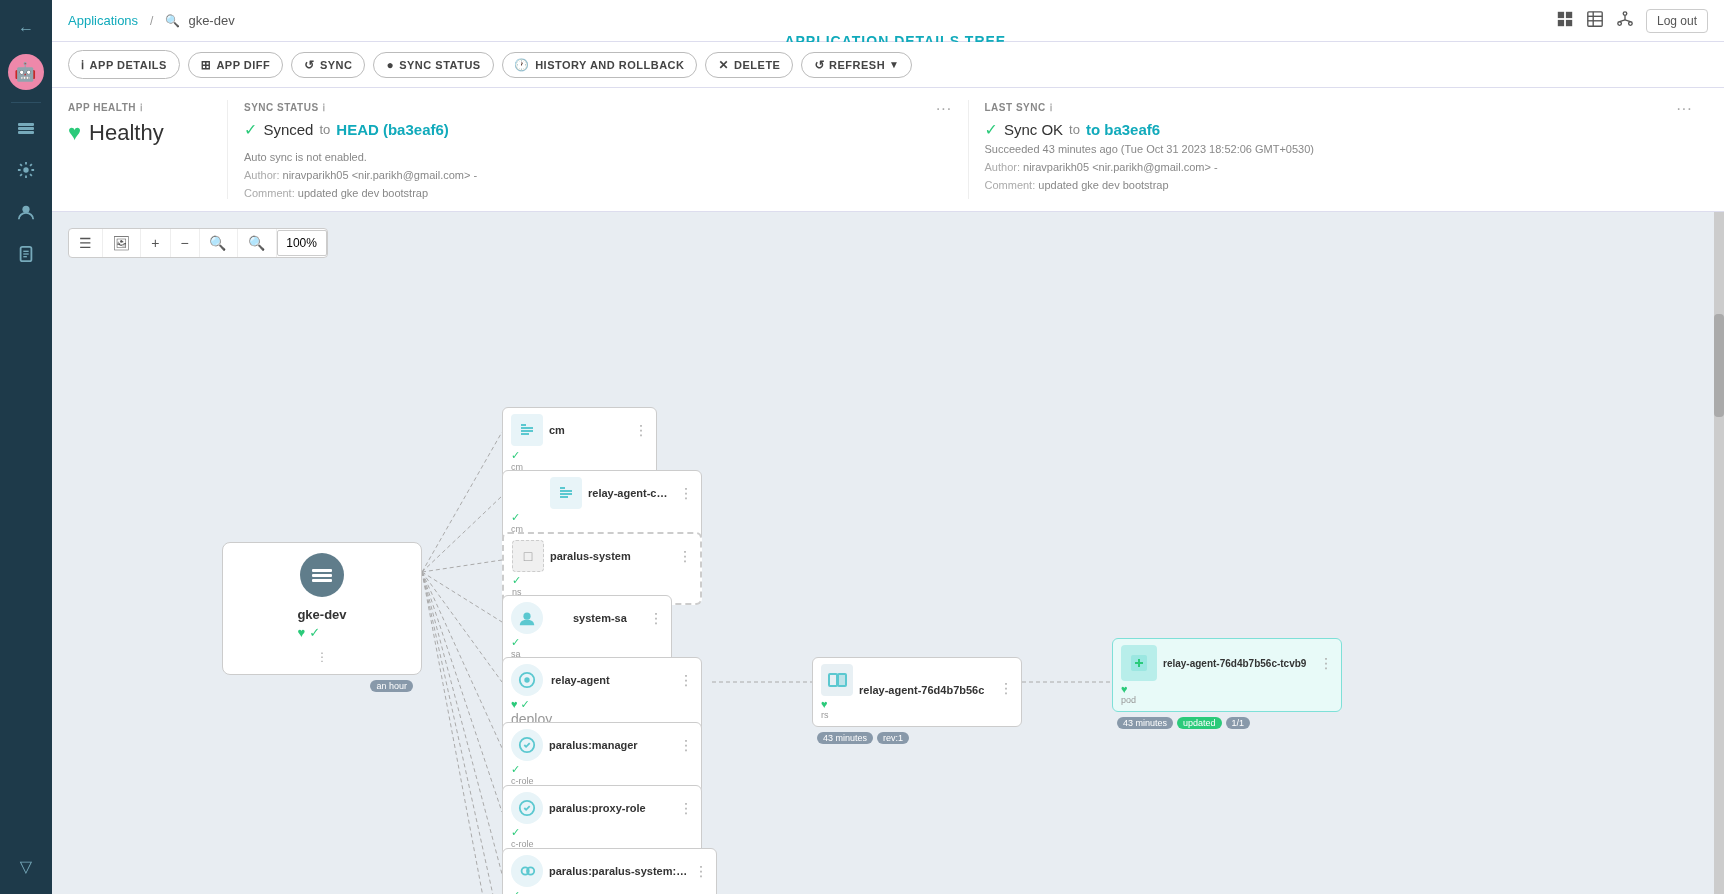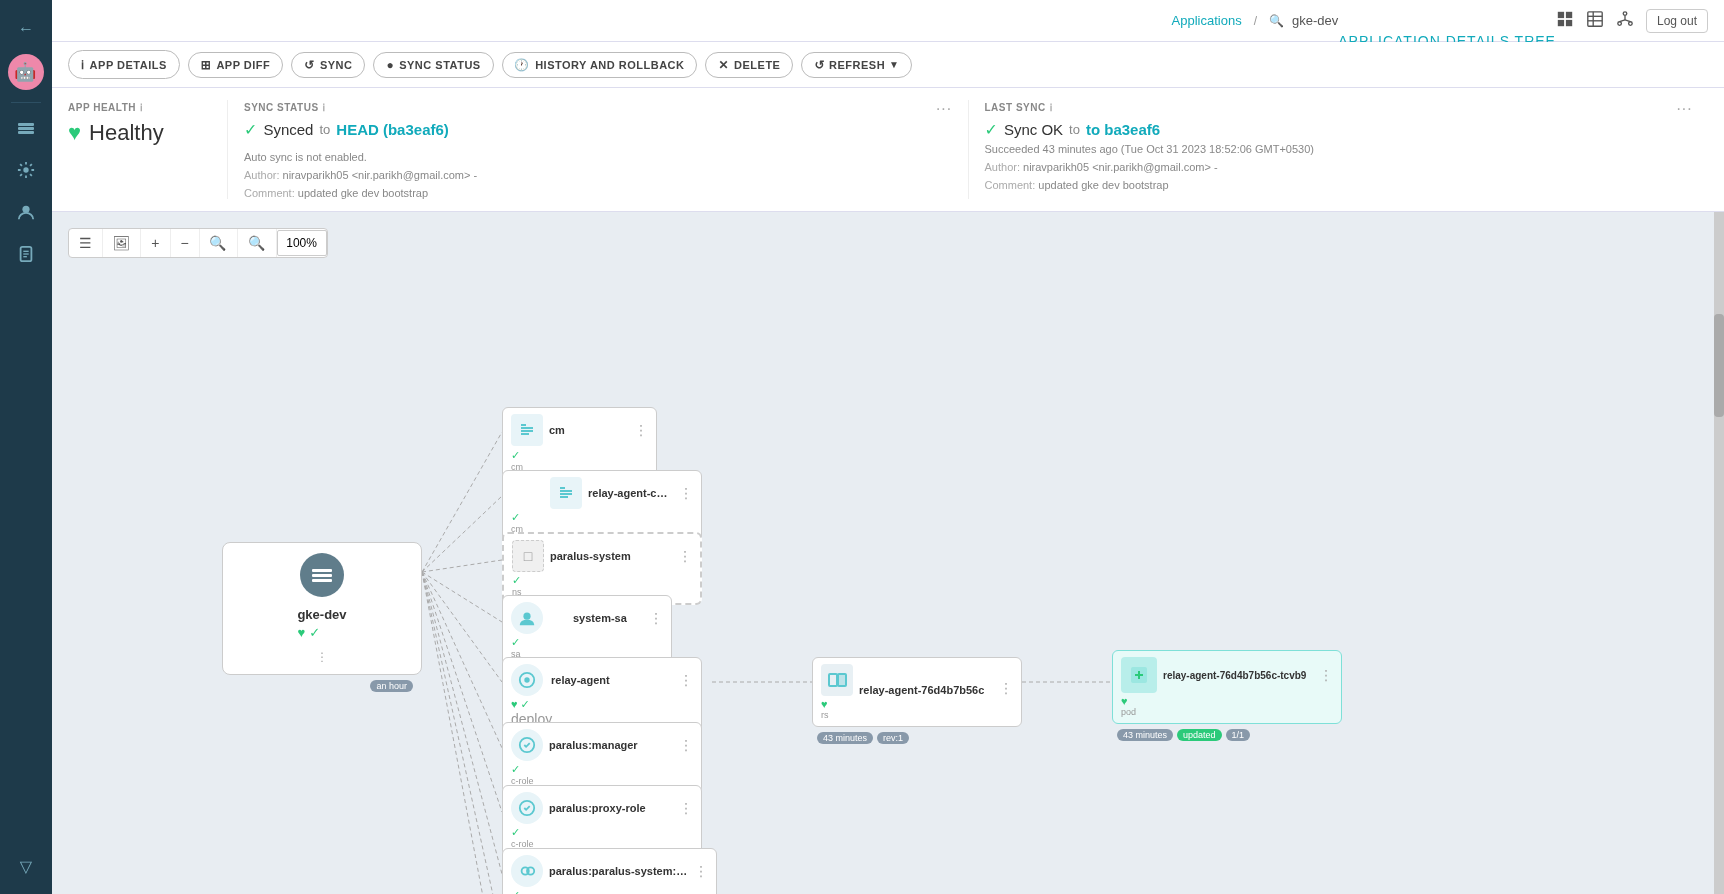--- a/index.html
+++ b/index.html
@@ -11,26 +11,26 @@
     }
     .sidebar-avatar { width: 36px; height: 36px; background: #e8a; border-radius: 50%; margin: 8px 0; display: flex; align-items: center; justify-content: center; font-size: 18px; }
     .sidebar-icon { color: #7ab; font-size: 16px; padding: 10px 0; cursor: pointer; width: 100%; text-align: center; }
     .sidebar-icon.active { color: #fff; }
     .sidebar-divider { width: 30px; height: 1px; background: #2d4f63; margin: 4px 0; }
 
     
     .main { margin-left: 52px; display: flex; flex-direction: column; height: 894px; }
 
     
-    .topbar { background: #fff; border-bottom: 1px solid #dde; padding: 8px 16px; height: 42px; display: flex; align-items: center; justify-content: flex-end; }
+    .topbar { background: #fff; border-bottom: 1px solid #dde; padding: 8px 16px; height: 42px; display: flex; align-items: center; justify-content: space-between; gap: 38px; }
     .topbar-left { display: flex; align-items: center; gap: 8px; }
     .breadcrumb-link { color: #1ab; text-decoration: none; font-size: 13px; }
     .breadcrumb-sep { color: #999; margin: 0 4px; }
     .breadcrumb-current { color: #555; font-size: 13px; }
-    .topbar-title { font-size: 14px; font-weight: 400; color: #1ab; letter-spacing: 1px; text-transform: uppercase; margin-top: 41px; }
+    .topbar-title { font-size: 14px; font-weight: 700; color: #1ab; letter-spacing: 1px; text-transform: uppercase; margin-top: 41px; }
     .topbar-icons { display: flex; align-items: center; gap: 12px; }
     .topbar-icon { color: #666; font-size: 16px; cursor: pointer; }
     .logout-btn { background: none; border: 1px solid #ccc; padding: 4px 10px; border-radius: 4px; font-size: 12px; color: #555; cursor: pointer; }
 
     
     .toolbar { background: #fff; border-bottom: 1px solid #dde; padding: 8px 16px; display: flex; align-items: center; gap: 8px; }
     .toolbar-btn {
       display: flex; align-items: center; gap: 5px; padding: 5px 12px; border-radius: 20px; border: 1px solid #bbb;
       font-size: 11px; font-weight: 600; cursor: pointer; background: #fff; color: #444; text-transform: uppercase; letter-spacing: 0.5px;
     }
@@ -468,21 +468,21 @@
       <div style="display:flex; gap:3px; margin-top:2px;">
         <span style="color:#2bca7a; font-size:11px;">♥</span>
       </div>
       <div style="font-size:9px; color:#999;">rs</div>
       <div style="position:absolute; bottom:-18px; left:4px; display:flex; gap:4px;">
         <span style="background:#8899aa; color:#fff; font-size:9px; padding:1px 6px; border-radius:8px; white-space:nowrap;">43 minutes</span>
         <span style="background:#8899aa; color:#fff; font-size:9px; padding:1px 6px; border-radius:8px; white-space:nowrap;">rev:1</span>
       </div>
     </div>
 
-    <div class="node node-teal" style="left:1060px; top:438px; width:230px;">
+    <div class="node node-teal" style="left:1060px; top:426px; width:230px;">
       <div style="display:flex; align-items:center; gap:6px;">
         <div style="width:36px; height:36px; background:#b8eeea; border-radius:4px; display:flex; align-items:center; justify-content:center;">
           <svg width="24" height="24" viewBox="0 0 24 24" fill="none">
             <rect x="4" y="4" width="16" height="16" rx="2" fill="#7ee0d8" opacity="0.5"></rect>
             <path d="M8 12h8M12 8v8" stroke="#2bca7a" stroke-width="2"></path>
           </svg>
         </div>
         <span style="font-size:10px; font-weight:600; color:#333; flex:1; overflow:hidden; text-overflow:ellipsis; white-space:nowrap;">relay-agent-76d4b7b56c-tcvb9</span>
         <span style="color:#aaa; cursor:pointer; font-size:14px;">⋮</span>
       </div>

